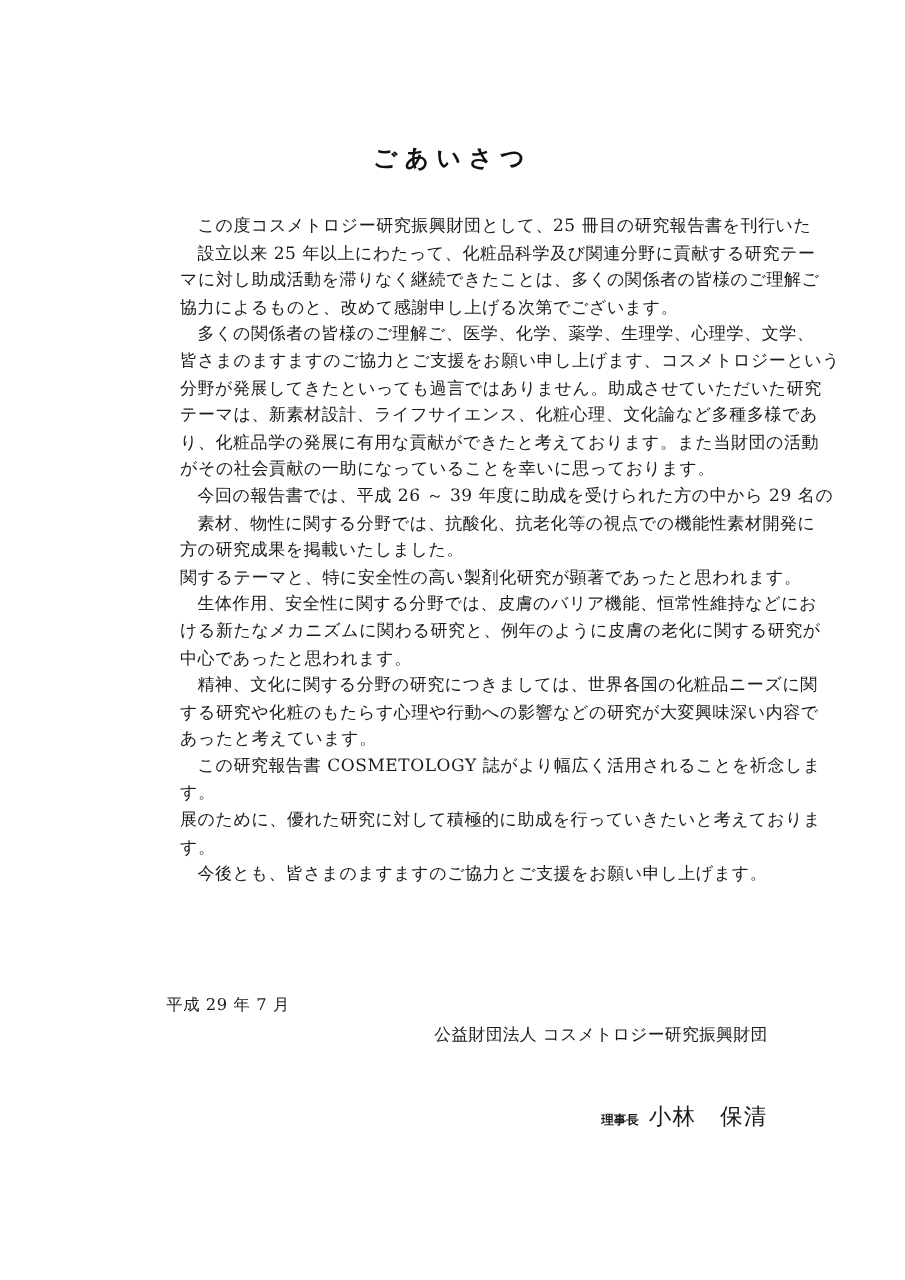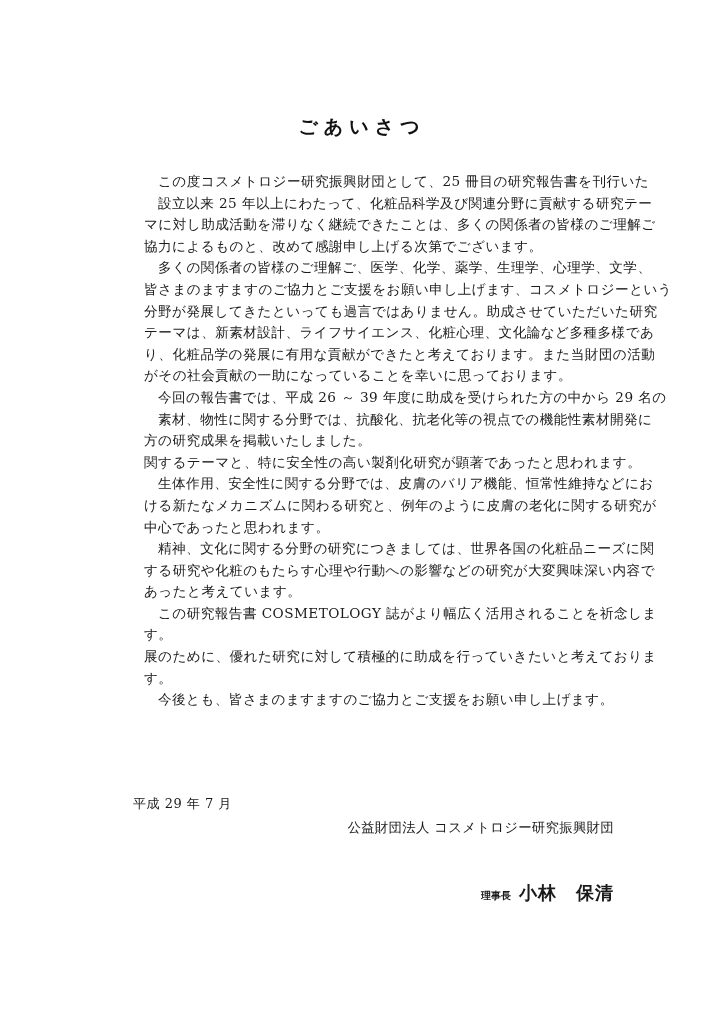--- a/index.html
+++ b/index.html
@@ -78,21 +78,21 @@
       align-items: baseline;
       margin-top: 40px;
     }
     .sig .role {
       font-size: 10px;
       font-weight: bold;
       margin-right: 8px;
     }
     .sig .name {
       font-size: 18px;
-      font-weight: bold;
+      font-weight: normal;
       letter-spacing: 1px;
       word-spacing: 14px;
     }
   </style>
 </head>
 <body>
 
 <div class="page">
   <div class="title">ごあいさつ</div>
 

